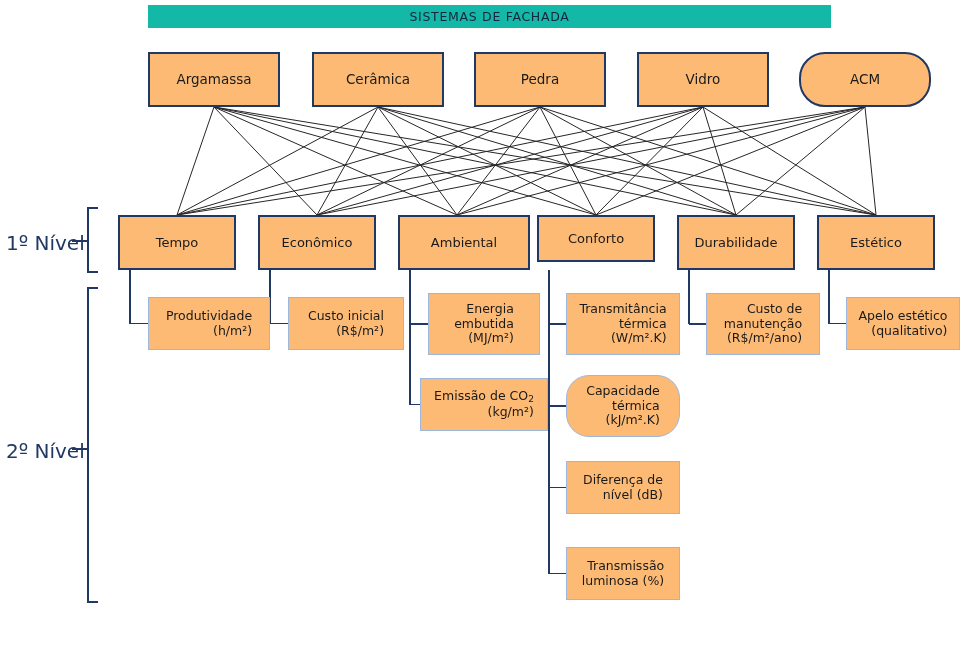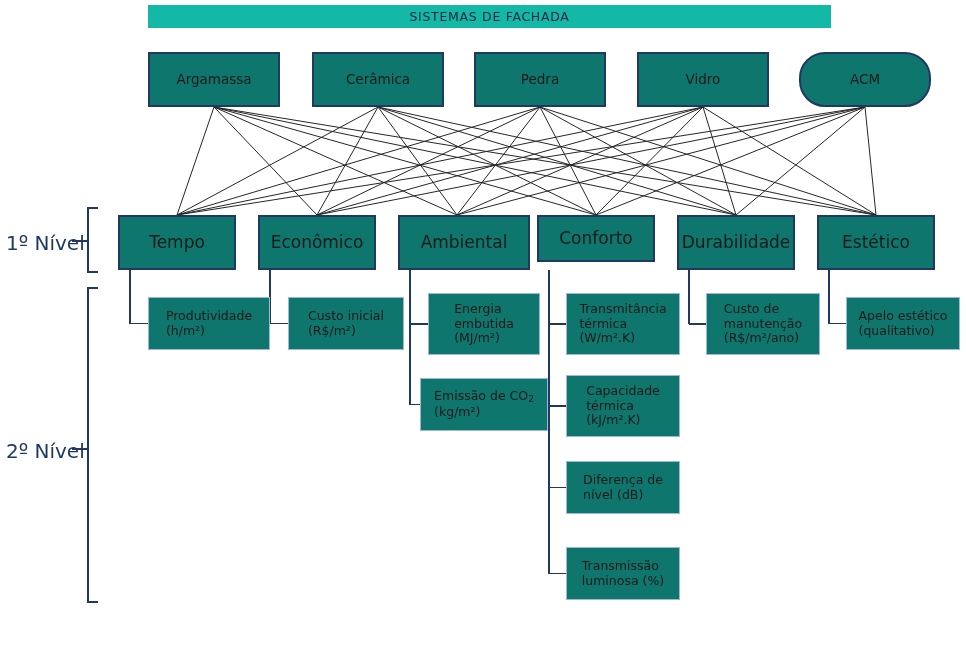--- a/index.html
+++ b/index.html
@@ -32,35 +32,35 @@
     font-size: 12.5px;
     letter-spacing: 0.7px;
     display: flex;
     align-items: center;
     justify-content: center;
     text-align: center;
   }
   .node {
     position: absolute;
     box-sizing: border-box;
-    background: #0f766e;
+    background: #fdba74;
     display: flex;
     align-items: center;
     justify-content: center;
-    text-align: left;
+    text-align: right;
     color: #1a1a1a;
     line-height: 1.18;
   }
   .lvl0 {
     border: 2px solid #1f3864;
     font-size: 13.5px;
   }
   .lvl1 {
     border: 2px solid #1f3864;
-    font-size: 17px;
+    font-size: 13px;
   }
   .lvl2 {
     border: 1.5px solid #9db8dc;
     font-size: 12.5px;
     padding: 2px 4px;
   }
   .side-label {
     position: absolute;
     color: #1f3864;
     font-size: 20px;
@@ -158,21 +158,21 @@
       </div>
       <div class="node lvl2" style="left: 428px; top: 293px; width: 112px; height: 62px;">
         <div>Energia<br>embutida<br>(MJ/m²)</div>
       </div>
       <div class="node lvl2" style="left: 420px; top: 378px; width: 128px; height: 53px;">
         <div>Emissão  de CO<sub>2</sub><br>(kg/m²)</div>
       </div>
       <div class="node lvl2" style="left: 566px; top: 293px; width: 114px; height: 62px;">
         <div>Transmitância<br>térmica<br>(W/m².K)</div>
       </div>
-      <div class="node lvl2" style="left: 566px; top: 375px; width: 114px; height: 62px;">
+      <div class="node lvl2" style="left: 566px; top: 375px; width: 114px; height: 62px; border-radius: 23px;">
         <div>Capacidade<br>térmica<br>(kJ/m².K)</div>
       </div>
       <div class="node lvl2" style="left: 566px; top: 461px; width: 114px; height: 53px;">
         <div>Diferença de<br>nível (dB)</div>
       </div>
       <div class="node lvl2" style="left: 566px; top: 547px; width: 114px; height: 53px;">
         <div>Transmissão<br>luminosa  (%)</div>
       </div>
       <div class="node lvl2" style="left: 706px; top: 293px; width: 114px; height: 62px;">
         <div>Custo de<br>manutenção<br>(R$/m²/ano)</div>

